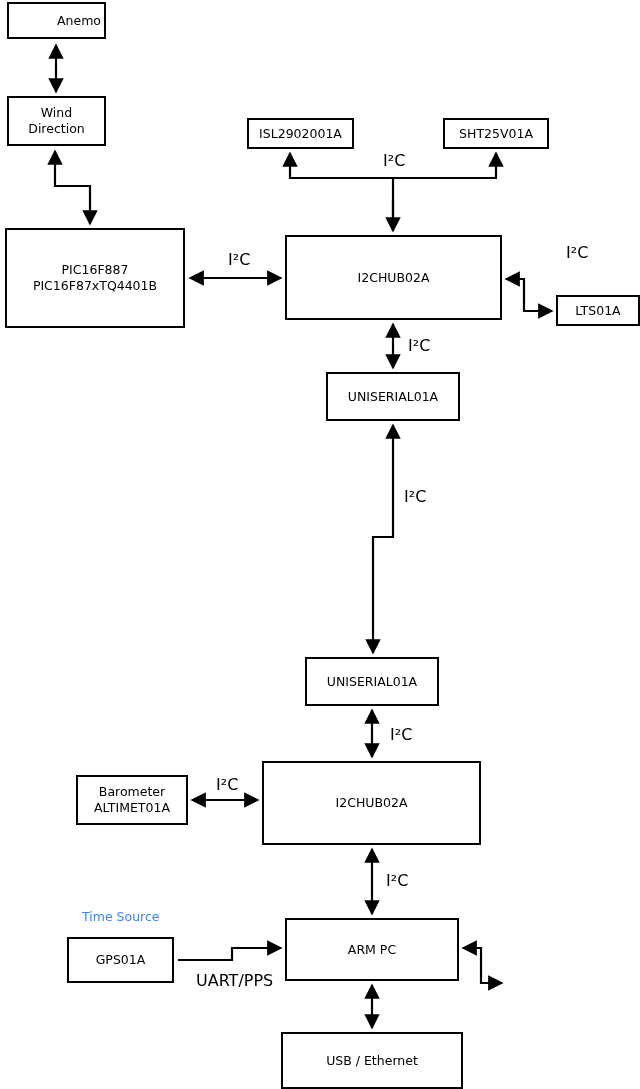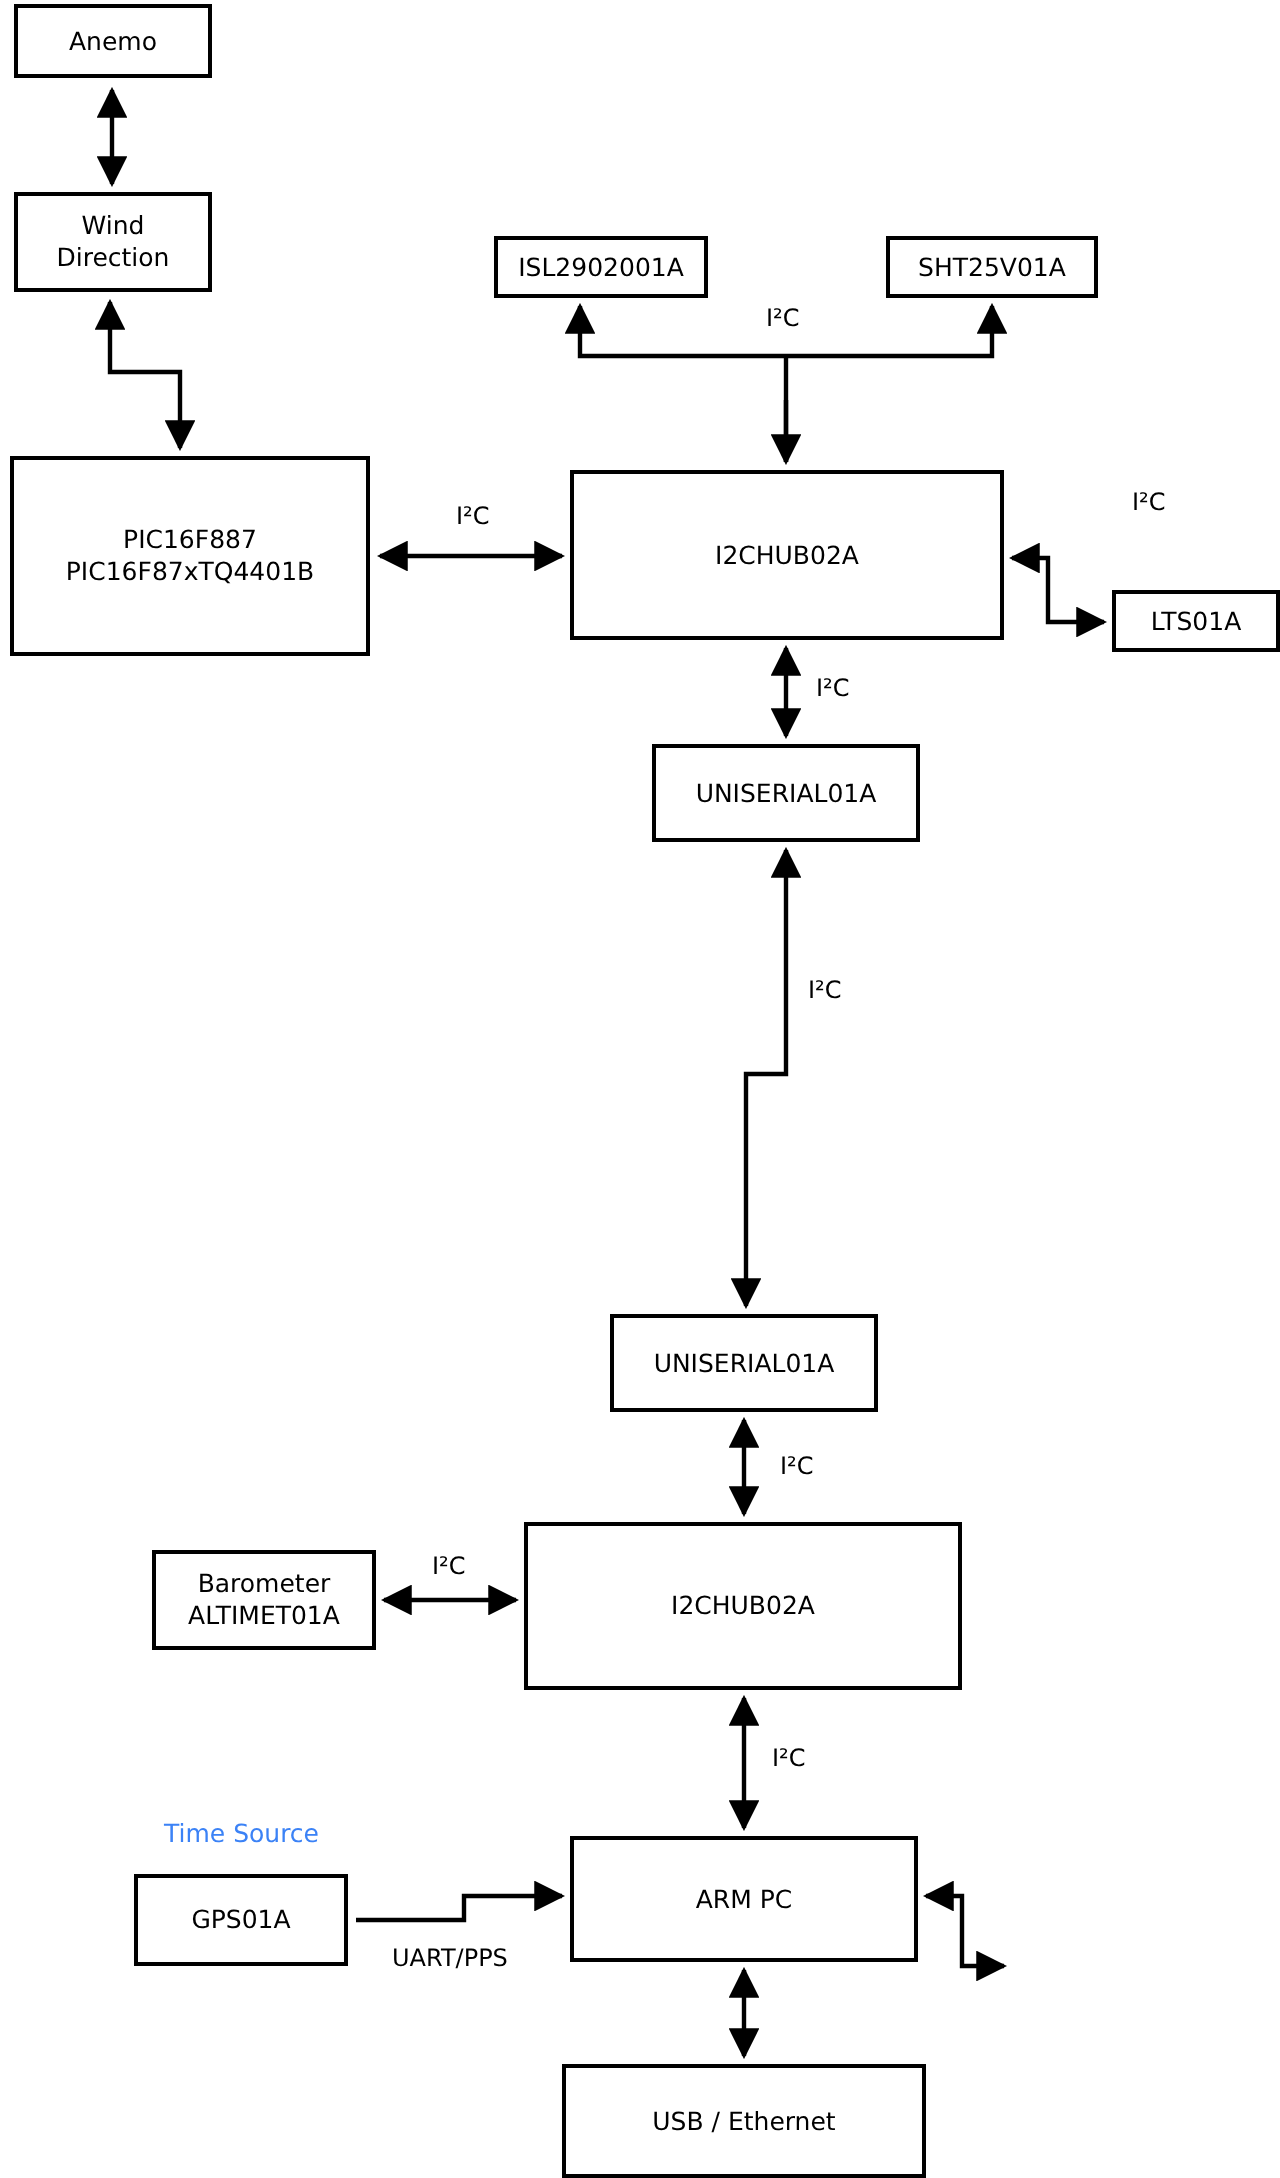--- a/index.html
+++ b/index.html
@@ -39,21 +39,21 @@
     z-index: 2;
   }
   .node .label {
     display: block;
     white-space: pre-line;
     padding: 0 3px;
   }
   .edge-label {
     position: absolute;
     color: #000000;
-    font-size: 12px;
+    font-size: 16px;
     line-height: 1;
     white-space: nowrap;
     z-index: 3;
     background: transparent;
   }
   .free-label {
     position: absolute;
     color: #3b82f6;
     font-size: 12.5px;
     line-height: 1;
@@ -99,21 +99,21 @@
 
       <path d="M 178 960 L 232 960 L 232 948 L 281 948" marker-end="url(#arrow)"></path>
 
       <path d="M 463 948 L 481 948 L 481 983 L 502 983" marker-start="url(#arrow)" marker-end="url(#arrow)"></path>
 
       <line x1="372" y1="985" x2="372" y2="1028" marker-start="url(#arrow)" marker-end="url(#arrow)"></line>
 
     </g>
   </svg>
 
-  <div class="node" style="left: 7px; top: 2px; width: 99px; height: 37px;">
+  <div class="node" style="left: 7px; top: 2px; width: 99px; height: 37px; justify-content: flex-end;">
     <span class="label">Anemo</span>
   </div>
   <div class="node" style="left: 7px; top: 96px; width: 99px; height: 50px;">
     <span class="label">Wind
 Direction</span>
   </div>
   <div class="node" style="left: 5px; top: 228px; width: 180px; height: 100px;">
     <span class="label">PIC16F887
 PIC16F87xTQ4401B</span>
   </div>

